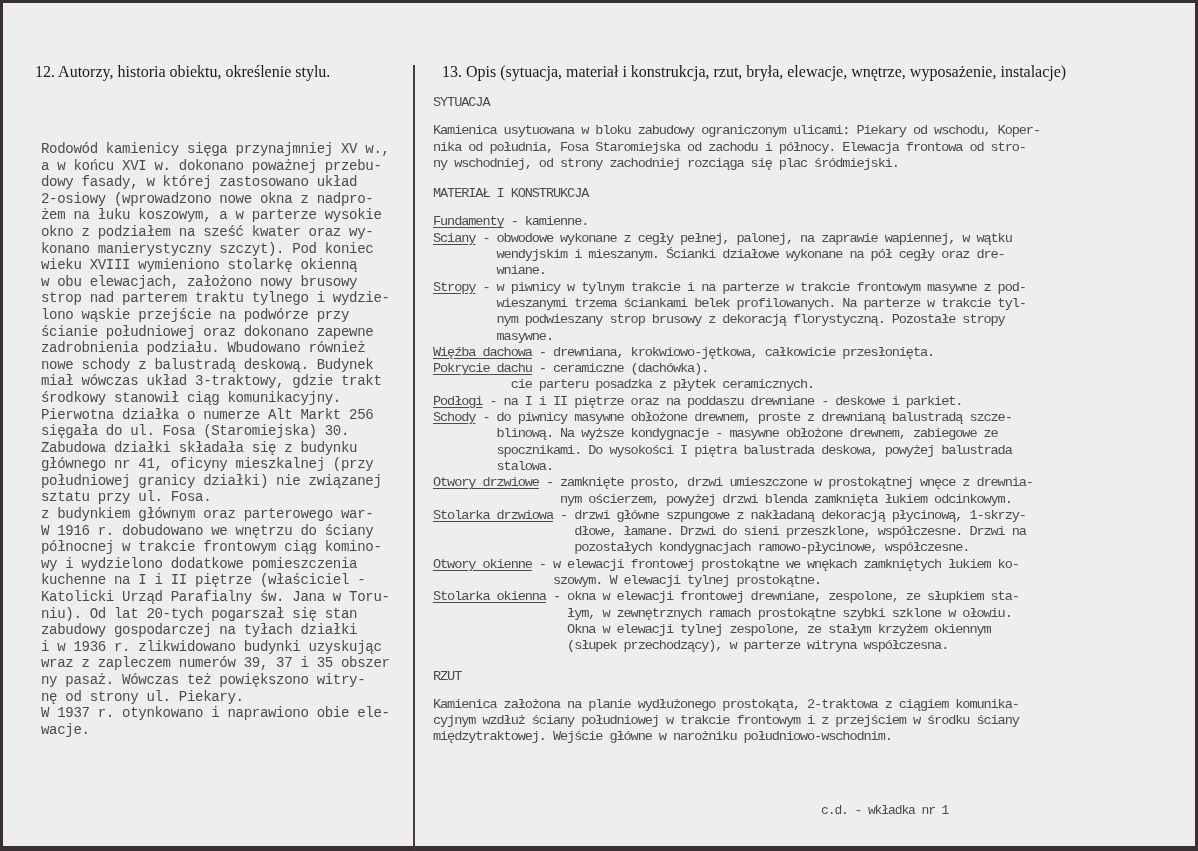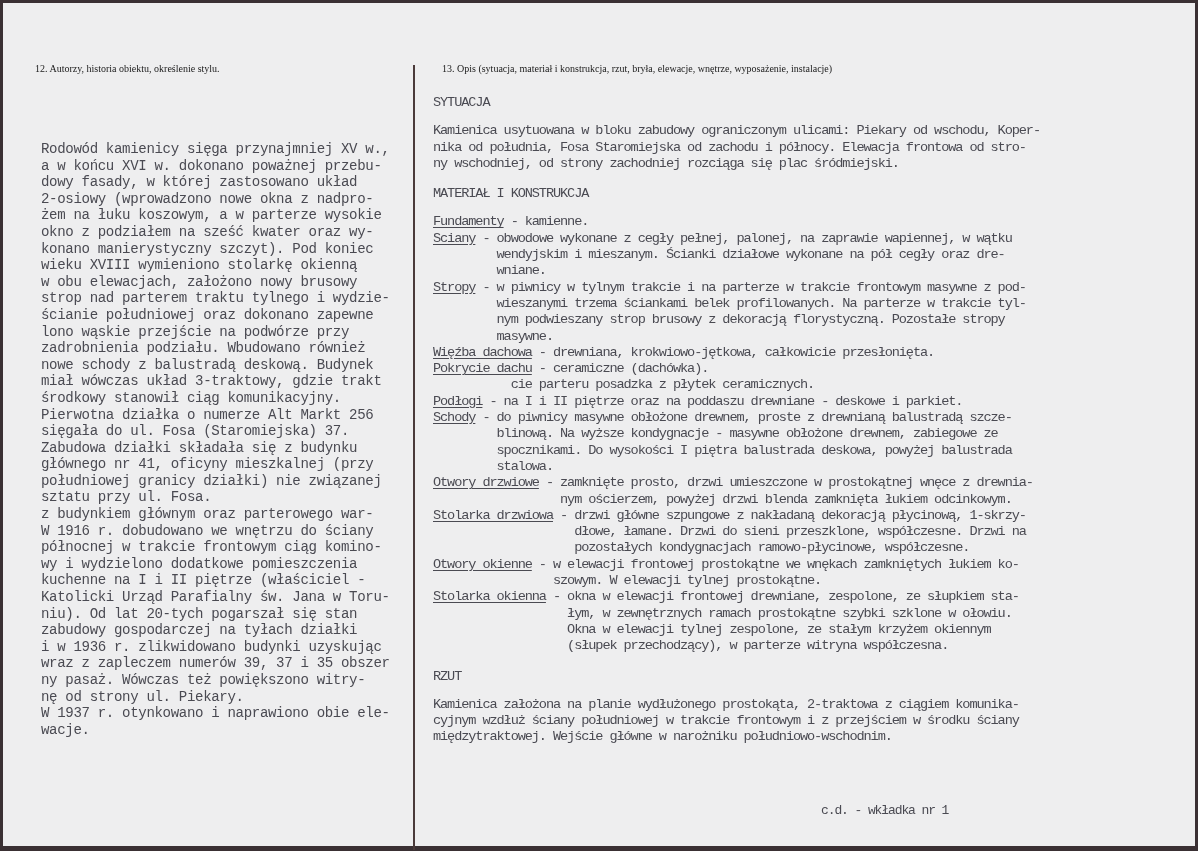--- a/index.html
+++ b/index.html
@@ -26,21 +26,21 @@
     position: absolute;
     left: 410px;
     top: 62px;
     width: 2px;
     height: 785px;
     background: #4a3a3a;
   }
   .form-heading {
     position: absolute;
     font-family: "Liberation Serif", serif;
-    font-size: 10px;
+    font-size: 16px;
     color: #1a1a1a;
     white-space: nowrap;
   }
   .left-heading { left: 32px; top: 60px; }
   .right-heading { left: 439px; top: 60px; }
 
   .left-col {
     position: absolute;
     left: 38px;
     top: 100px;
@@ -104,28 +104,28 @@
       <span class="line">Rodowód kamienicy sięga przynajmniej XV w.,</span>
       <span class="line">a w końcu XVI w. dokonano poważnej przebu-</span>
       <span class="line">dowy fasady, w której zastosowano układ</span>
       <span class="line">2-osiowy (wprowadzono nowe okna z nadpro-</span>
       <span class="line">żem na łuku koszowym, a w parterze wysokie</span>
       <span class="line">okno z podziałem na sześć kwater oraz wy-</span>
       <span class="line">konano manierystyczny szczyt). Pod koniec</span>
       <span class="line">wieku XVIII wymieniono stolarkę okienną</span>
       <span class="line">w obu elewacjach, założono nowy brusowy</span>
       <span class="line">strop nad parterem traktu tylnego i wydzie-</span>
+      <span class="line">lono wąskie przejście na podwórze przy</span>
       <span class="line">ścianie południowej oraz dokonano zapewne</span>
-      <span class="line">lono wąskie przejście na podwórze przy</span>
       <span class="line">zadrobnienia podziału. Wbudowano również</span>
       <span class="line">nowe schody z balustradą deskową. Budynek</span>
       <span class="line">miał wówczas układ 3-traktowy, gdzie trakt</span>
       <span class="line">środkowy stanowił ciąg komunikacyjny.</span>
       <span class="line">Pierwotna działka o numerze Alt Markt 256</span>
-      <span class="line">sięgała do ul. Fosa (Staromiejska) 37.</span>
+      <span class="line">sięgała do ul. Fosa (Staromiejska) 30.</span>
       <span class="line">Zabudowa działki składała się z budynku</span>
       <span class="line">głównego nr 41, oficyny mieszkalnej (przy</span>
       <span class="line">południowej granicy działki) nie związanej</span>
       <span class="line">sztatu przy ul. Fosa.</span>
       <span class="line">z budynkiem głównym oraz parterowego war-</span>
       <span class="line">W 1916 r. dobudowano we wnętrzu do ściany</span>
       <span class="line">północnej w trakcie frontowym ciąg komino-</span>
       <span class="line">wy i wydzielono dodatkowe pomieszczenia</span>
       <span class="line">kuchenne na I i II piętrze (właściciel -</span>
       <span class="line">Katolicki Urząd Parafialny św. Jana w Toru-</span>

